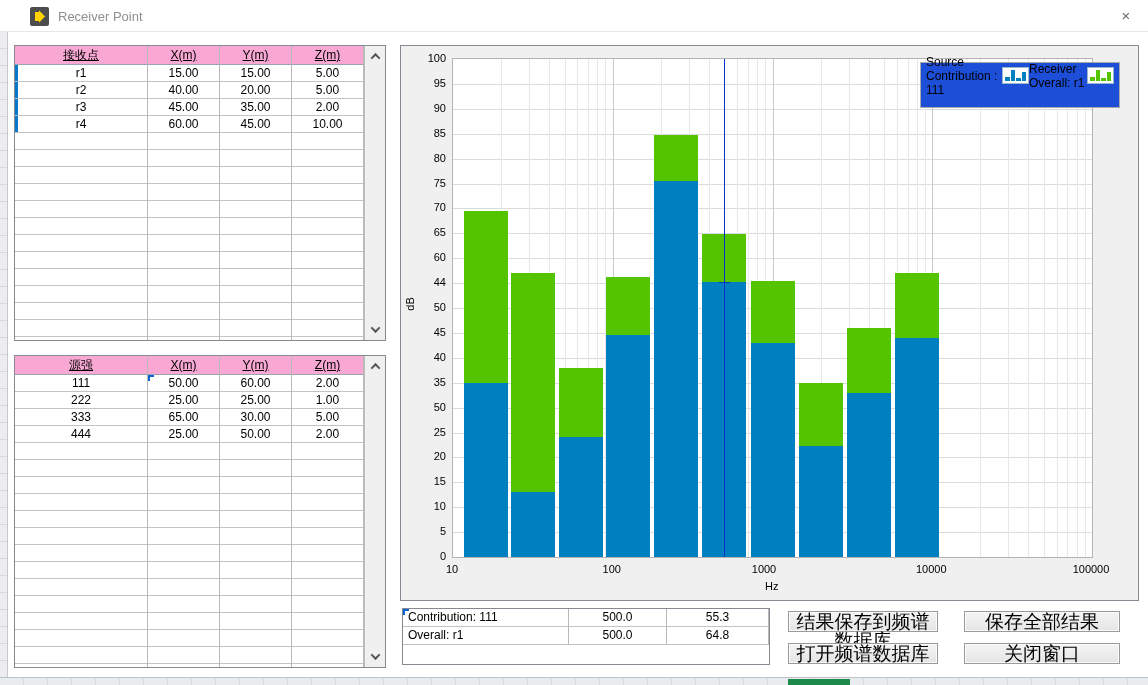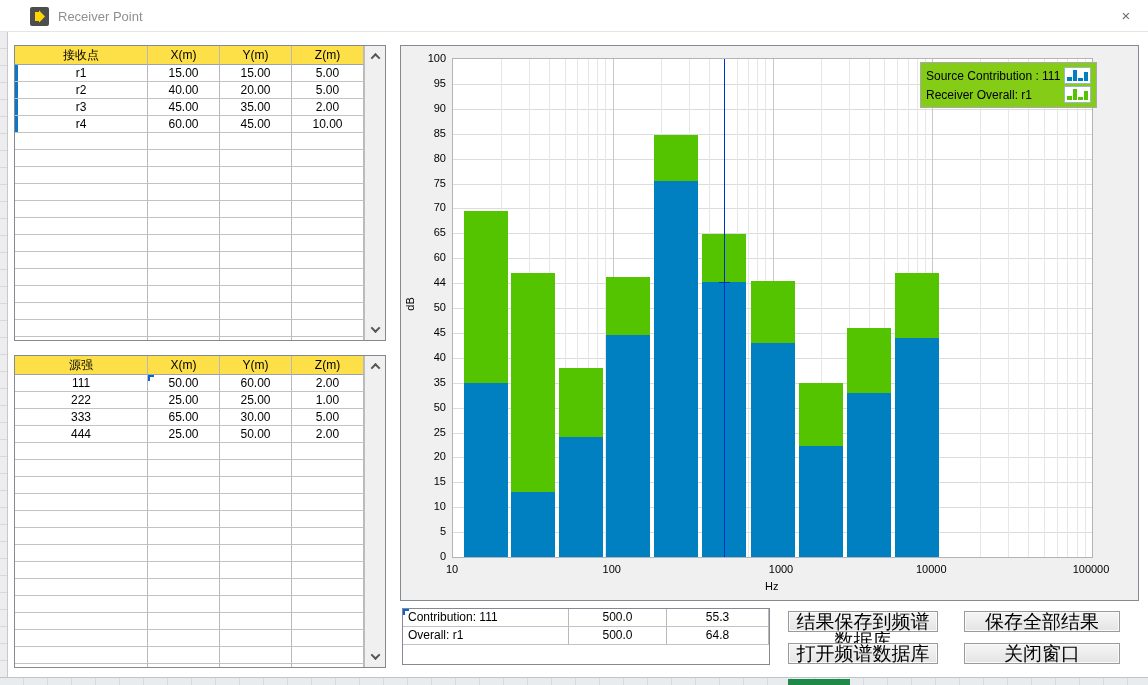--- a/index.html
+++ b/index.html
@@ -25,21 +25,21 @@
   .bottom-strip .green-bit { position:absolute; left:788px; top:1px; width:62px; height:7px; background:#1d8a49; }
   
   .panel { position:absolute; background:#ffffff; border:1px solid #848a92; }
   #receiver-panel { left:14px; top:45px;  width:372px; height:296px; }
   #source-panel   { left:14px; top:355px; width:372px; height:313px; }
   #chart-panel    { left:400px; top:45px; width:739px; height:556px; background:#f0f0f0; }
   #result-panel   { left:402px; top:608px; width:368px; height:57px; }
   
   .coord-wrap { position:absolute; left:0; top:0; right:21px; bottom:0; overflow:hidden; }
   .trow { display:flex; height:17px; }
-  .trow.thead { height:19px; background:#fde047; }
+  .trow.thead { height:19px; background:#f9a8d4;text-decoration:underline; }
   .tcell { border-right:1px solid #b9b9b9; border-bottom:1px solid #c3c3c3;
     text-align:center; line-height:16px; overflow:hidden; white-space:nowrap; position:relative; }
   .thead .tcell { line-height:18px; border-bottom:1px solid #9aa4ae; }
   .w0{width:133px;} .w1{width:72px;} .w2{width:72px;} .w3{width:72px;}
   .rw0{width:166px; text-align:left; padding-left:5px;} .rw1{width:98px;} .rw2{width:102px;}
   .row-mark { position:absolute; left:0; top:0; width:3px; height:100%; background:#0a78c8; }
   .cell-mark { position:absolute; left:0; top:0; width:6px; height:6px;
     border-left:2px solid #0a63d2; border-top:2px solid #0a63d2; }
   .vscroll { position:absolute; right:0; top:0; bottom:0; width:21px; background:#f0f0f0;
     border-left:1px solid #bdbdbd; }
@@ -55,23 +55,23 @@
   .gl-h { position:absolute; left:0; width:100%; height:1px; background:#dcdcdc; }
   .gl-v { position:absolute; top:0; width:1px; height:100%; background:#e7e7e7; }
   .gl-v.major { background:#c9c9c9; }
   .bar { position:absolute; }
   .cursor-line { position:absolute; top:0; width:1px; height:100%; }
   .cursor-tick { position:absolute; height:1px; width:11px; }
   .ytick { position:absolute; width:34px; text-align:right; font-size:11px; line-height:13px; }
   .xtick { position:absolute; transform:translateX(-50%); font-size:11px; }
   .axis-unit-x { position:absolute; font-size:11px; }
   .axis-unit-y { position:absolute; font-size:11px; transform:rotate(-90deg); }
-  .legend { position:absolute; left:519px; top:16px; width:177px; height:46px;
-    background:#84cc16; border:1px solid #a9a9a9; padding:3px 5px; display:flex;
-    flex-direction:column; justify-content:space-around; }
+  .legend { position:absolute; left:519px; top:16px; width:200px; height:46px;
+    background:#1d4ed8; border:1px solid #a9a9a9; padding:3px 5px; display:flex;
+    flex-direction:row; justify-content:space-around; }
   .legend-row { display:flex; align-items:center; justify-content:space-between; height:19px; }
   .legend-label { font-size:12px; }
   .legend-icon { width:27px; height:17px; border:1px solid #9cb6cc; background:#fff;
     display:flex; align-items:flex-end; gap:1px; padding:2px 2px; }
   .legend-icon i { display:block; width:5px; }
   
   .btn { position:absolute; height:21px; background:linear-gradient(#f5f5f5,#e4e4e4);
     border:1px solid #9a9a9a; box-shadow:inset 0 0 0 1px #fafafa; text-align:center;
     line-height:19px; font-size:19px; cursor:pointer; }
   #btn-save-db   { left:788px; top:611px; width:150px; }
@@ -440,21 +440,21 @@
       <div class="bar" style="left: 393.679px; width: 44px; bottom: 0px; height: 164.34px; background: rgb(0, 128, 192);"></div>
       <div class="bar" style="left: 393.679px; width: 44px; bottom: 164.34px; height: 64.74px; background: rgb(85, 196, 0);"></div>
       <div class="bar" style="left: 441.769px; width: 44px; bottom: 0px; height: 219.12px; background: rgb(0, 128, 192);"></div>
       <div class="bar" style="left: 441.769px; width: 44px; bottom: 219.12px; height: 64.74px; background: rgb(85, 196, 0);"></div>
       <div class="cursor-line" style="left: 271.41px; background: rgb(0, 49, 200);"></div>
       <div class="cursor-tick" style="left: 266.41px; top: 222.606px; background: rgb(0, 49, 200);"></div>
     </div>
   <div id="xticks">
       <div class="xtick" style="left: 51px; top: 517px;">10</div>
       <div class="xtick" style="left: 210.75px; top: 517px;">100</div>
-      <div class="xtick" style="left: 380px; top: 517px; text-align: center;">1000</div>
+      <div class="xtick" style="left: 363px; top: 517px; text-align: center;">1000</div>
       <div class="xtick" style="left: 530.25px; top: 517px;">10000</div>
       <div class="xtick" style="left: 690px; top: 517px;">100000</div>
     </div>
   <div class="axis-unit-x" style="left:364px; top:534px;">Hz</div>
   <div class="legend">
     <div class="legend-row">
       <span class="legend-label">Source Contribution : 111</span>
       <span class="legend-icon">
         <i style="height:4px;background:#0080C0"></i>
           <i style="height:11px;background:#0080C0"></i>

